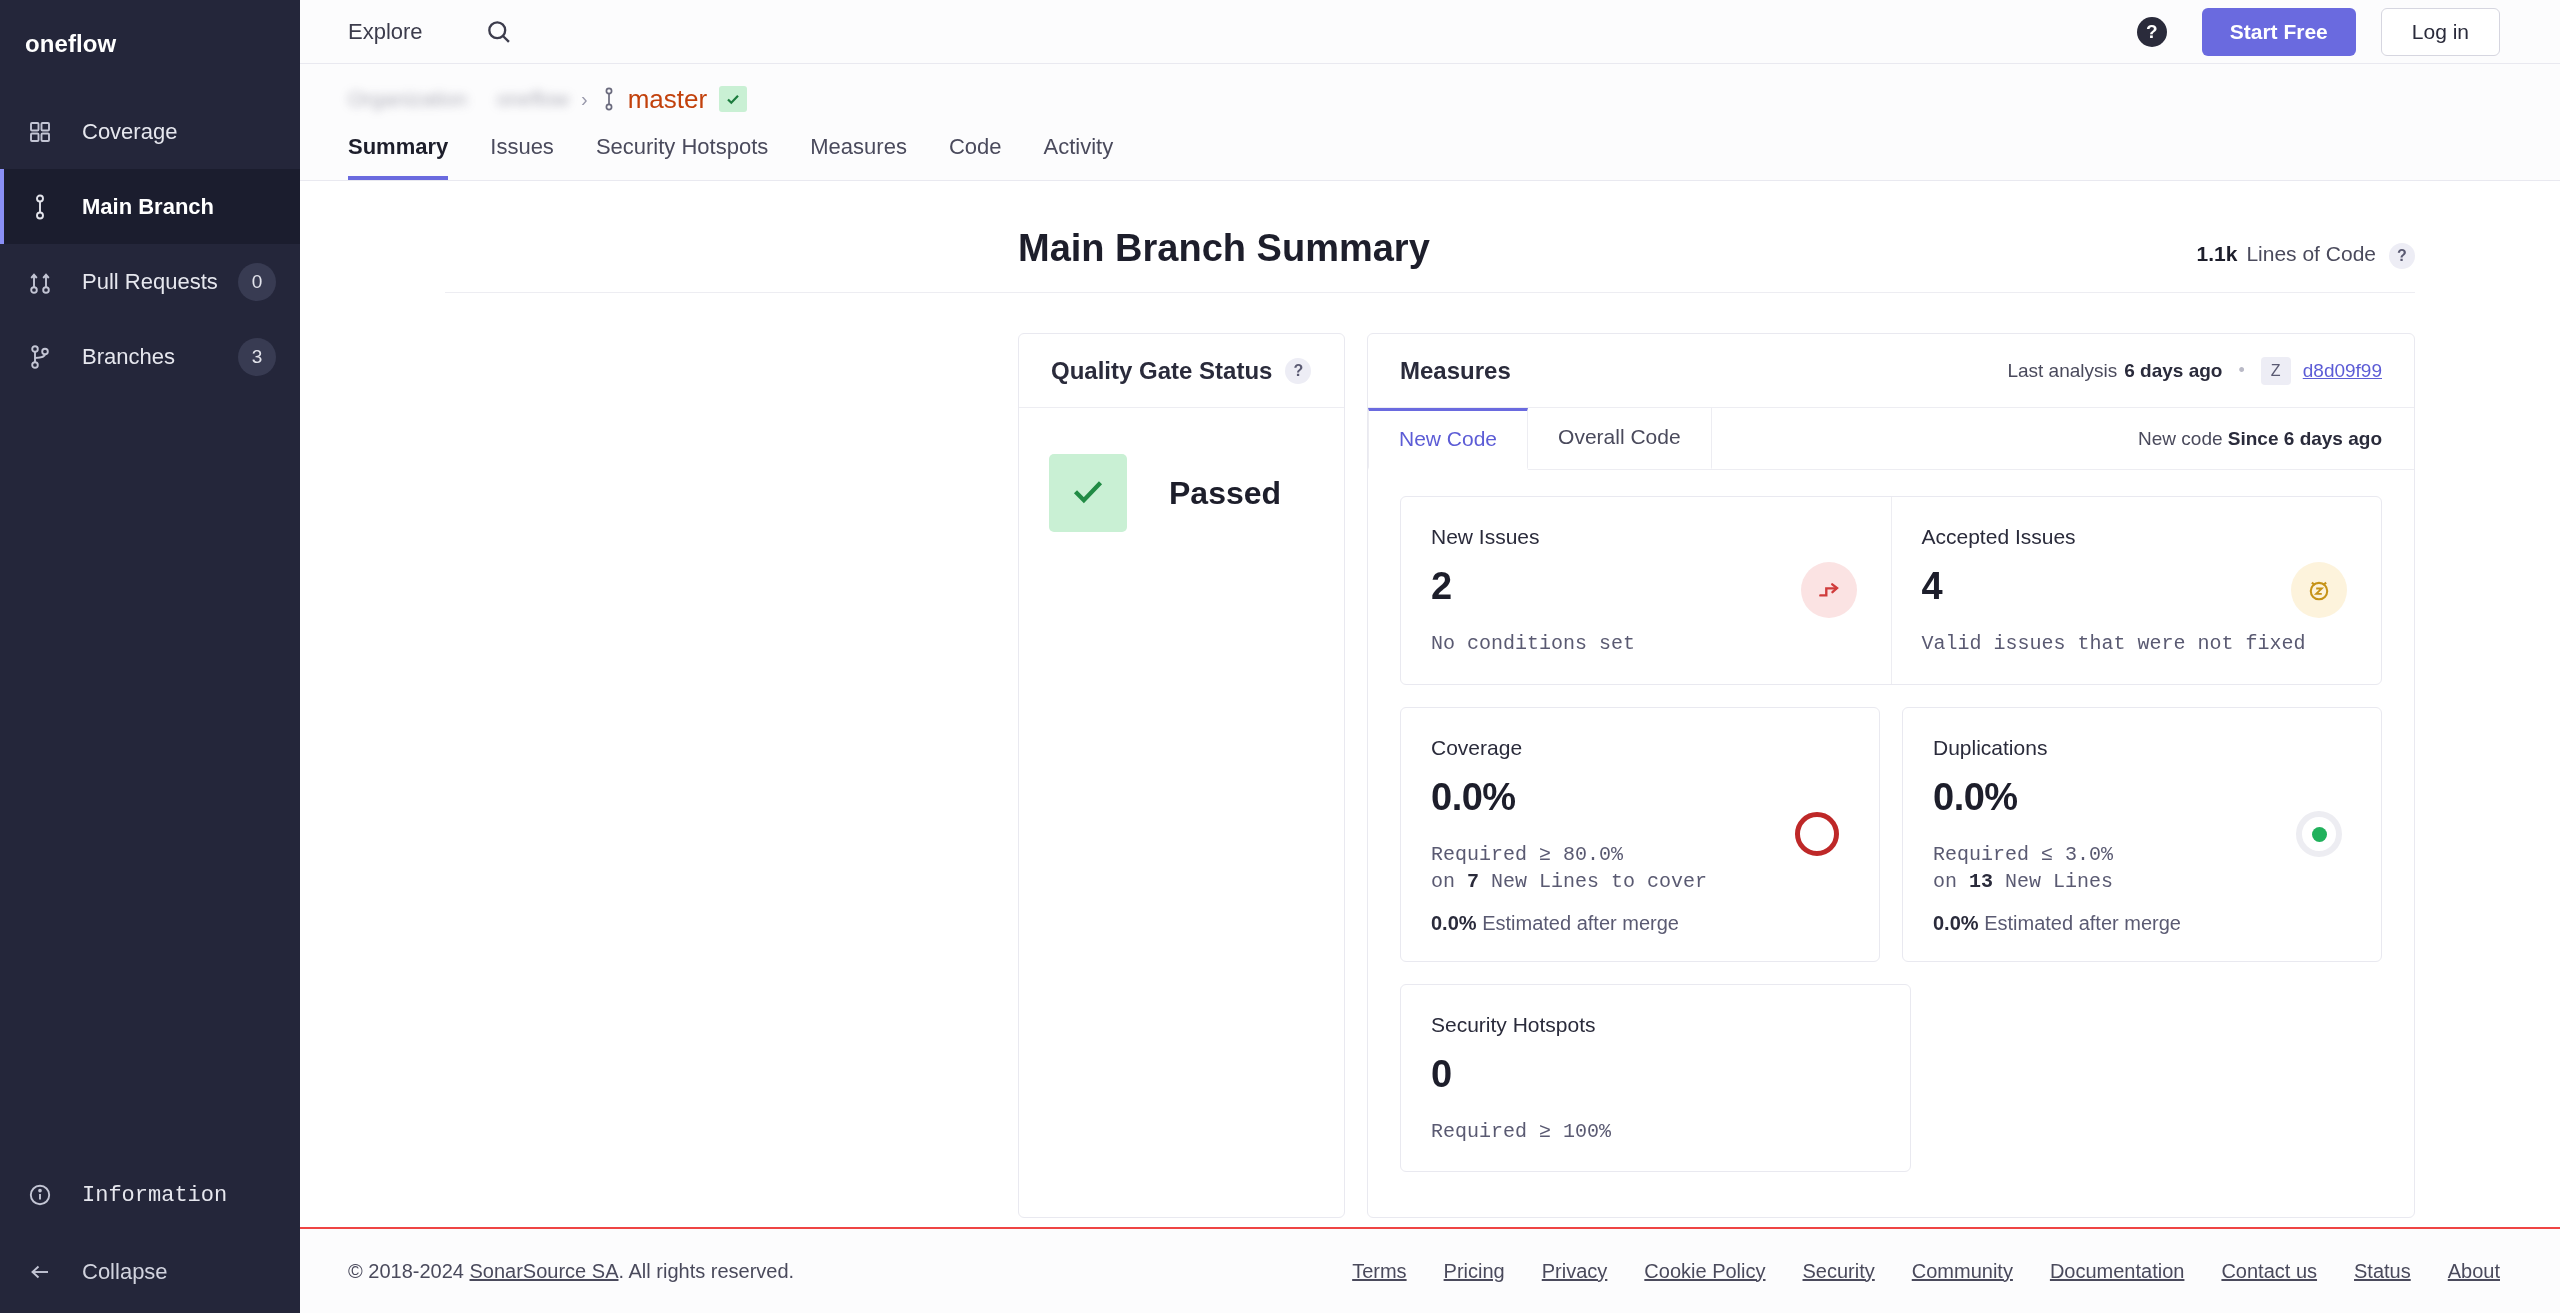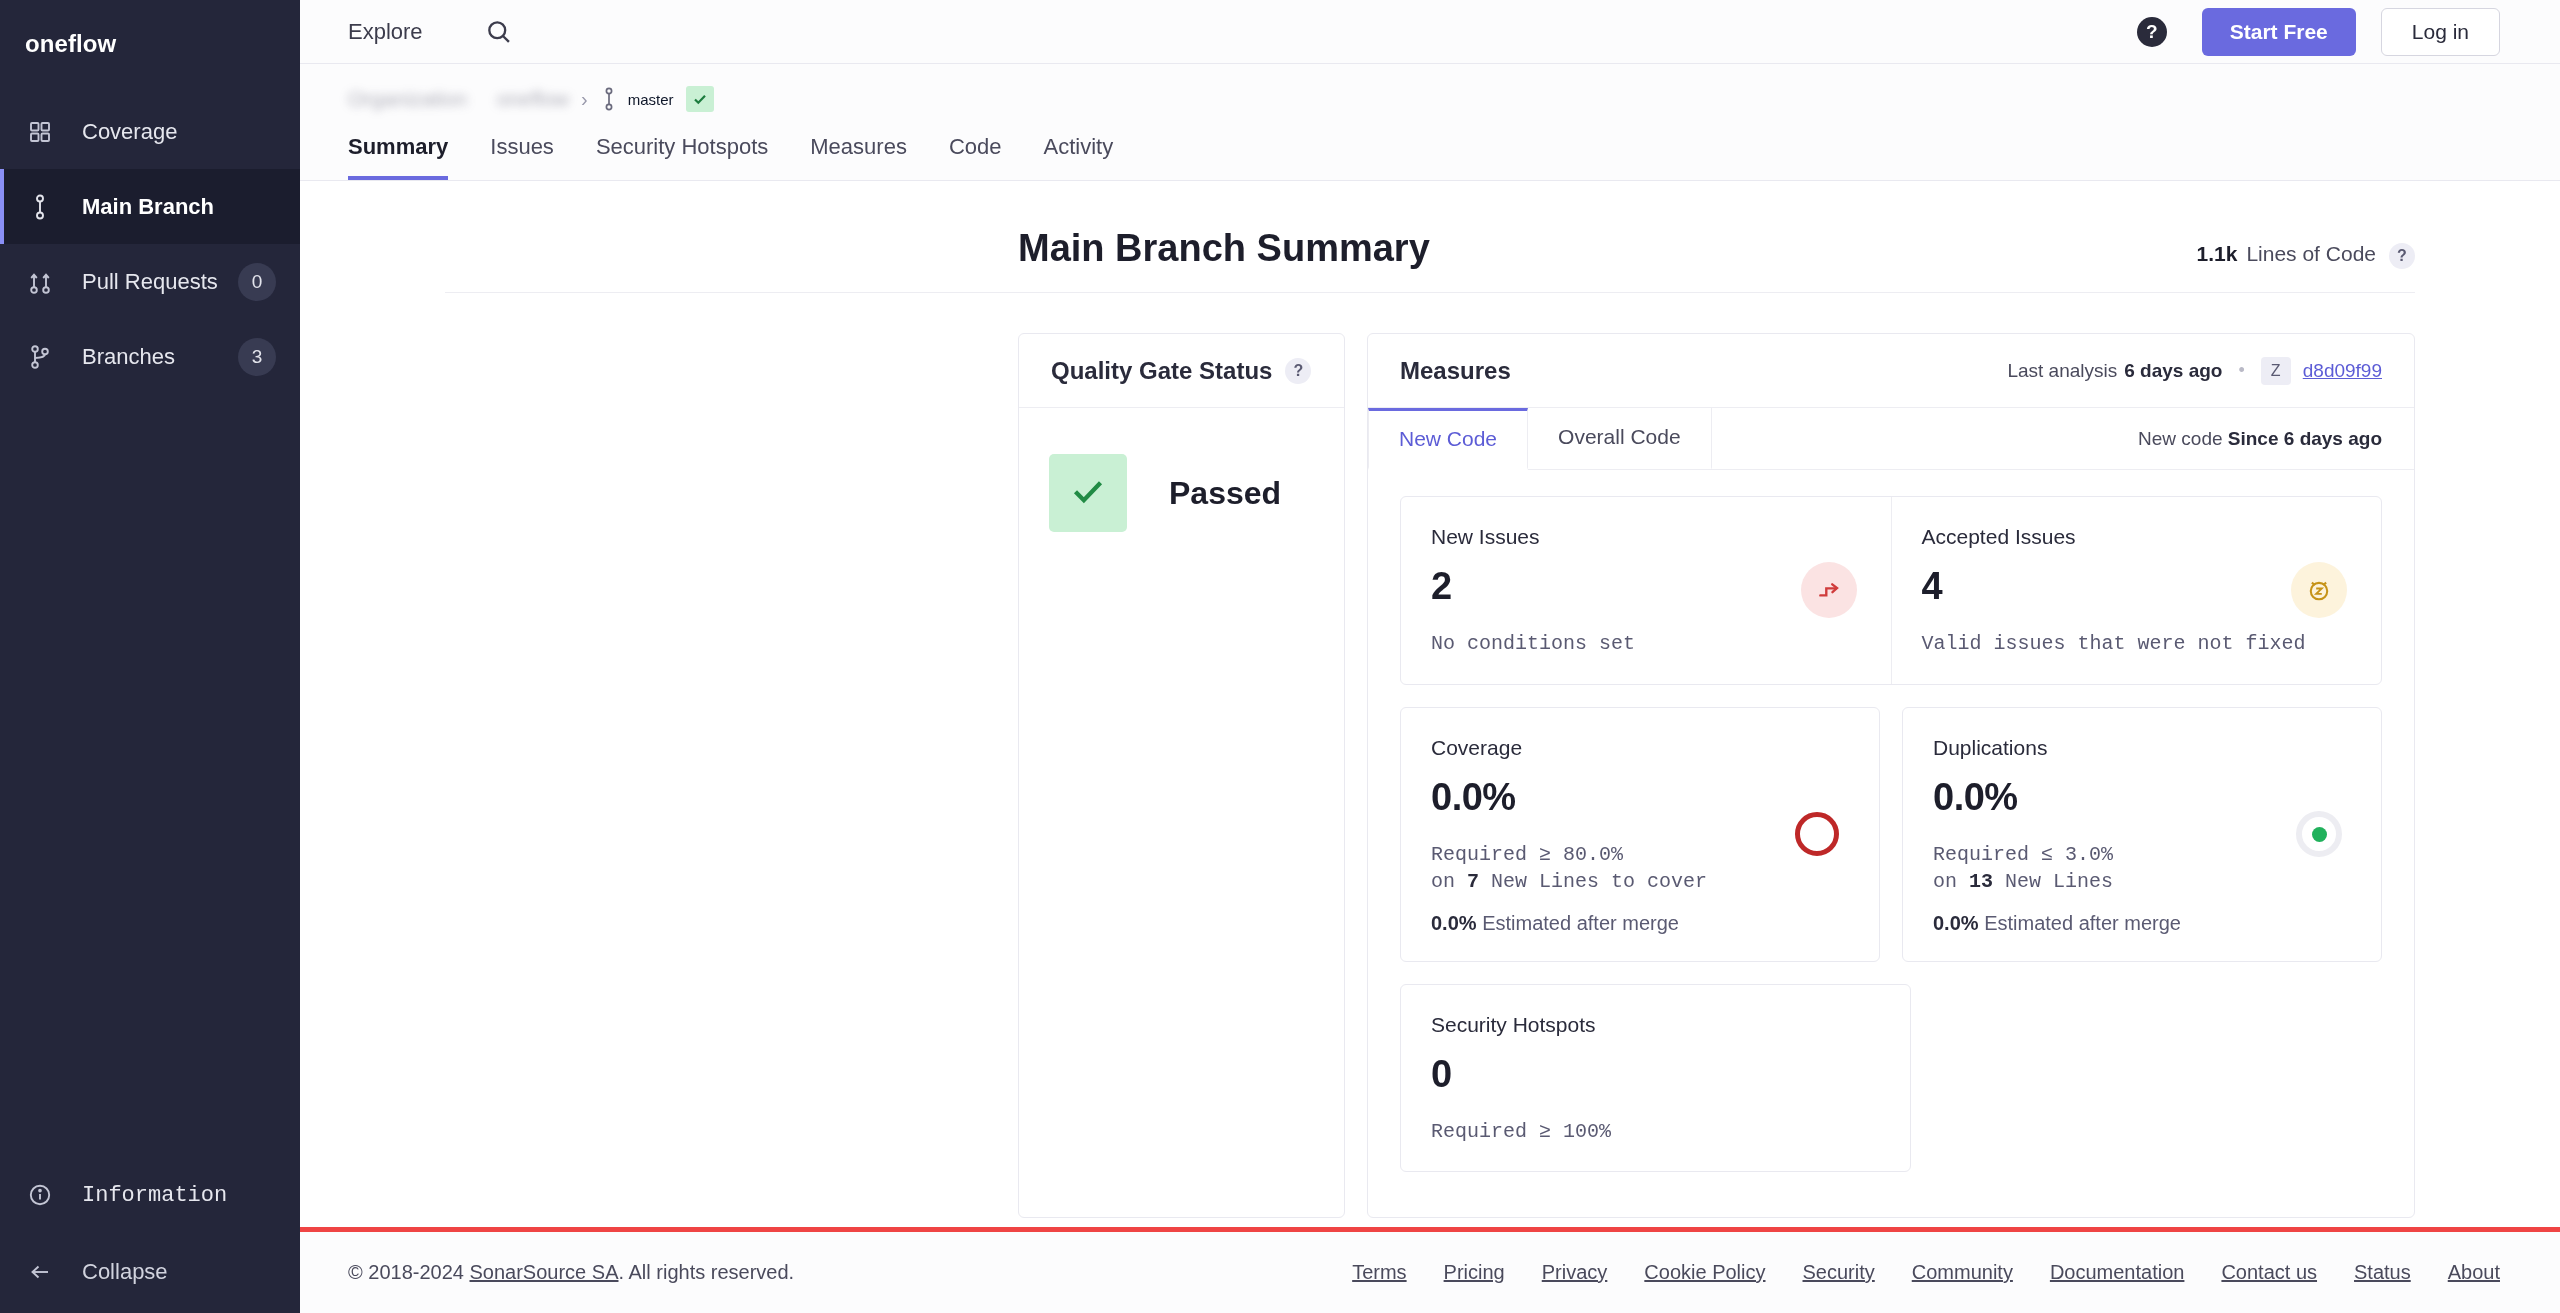--- a/index.html
+++ b/index.html
@@ -84,21 +84,21 @@
   }
 
   .subheader { background: #FCFCFD; border-bottom: 1px solid #E9E9F0; padding: 0 0 0 48px; flex: 0 0 auto; }
   .breadcrumb { display: flex; align-items: center; height: 58px; padding-top: 12px; }
   .crumb-blur {
     color: #6A6A7D; font-size: 21px;
     filter: blur(5px); opacity: 0.55; user-select: none;
   }
   .crumb-sep { color: #9A9AAC; font-size: 20px; margin: 0 12px; }
   .branch-icon { margin-right: 10px; display: flex; align-items: center; }
-  .crumb-branch { color: #0f172a; font-size: 15px; }
+  .crumb-branch { color: #c2410c; font-size: 26px; }
   .branch-ok {
     margin-left: 12px; width: 28px; height: 26px; border-radius: 3px;
     background: #C9F0D4; display: flex; align-items: center; justify-content: center;
   }
 
   .tabs { display: flex; align-items: flex-end; height: 58px; }
   .tab {
     font-size: 22px; color: #4A4A5C; padding: 0 0 16px 0; margin-right: 42px;
     cursor: pointer; border-bottom: 4px solid transparent;
   }
@@ -201,21 +201,21 @@
   }
   .dot-green { width: 15px; height: 15px; border-radius: 50%; background: #21B15C; }
 
   .hotspots-row { display: flex; gap: 22px; }
   .hotspots-card { flex: 1; }
   .hotspots-spacer { flex: 1; }
 
   
   .footer {
     height: 86px; flex: 0 0 86px; background: #FCFCFD;
-    border-top: 5px solid #ef4444;
+    border-top: 2px solid #ef4444;
     display: flex; align-items: center; padding: 0 60px 0 48px;
     font-size: 20px; color: #4A4A5C;
   }
   .footer a, .footer .flink { color: #4A4A5C; text-decoration: underline; cursor: pointer; }
   .footer-spacer { flex: 1; }
   .footer-links { display: flex; gap: 37px; }
 </style>
 </head>
 <body>
 

